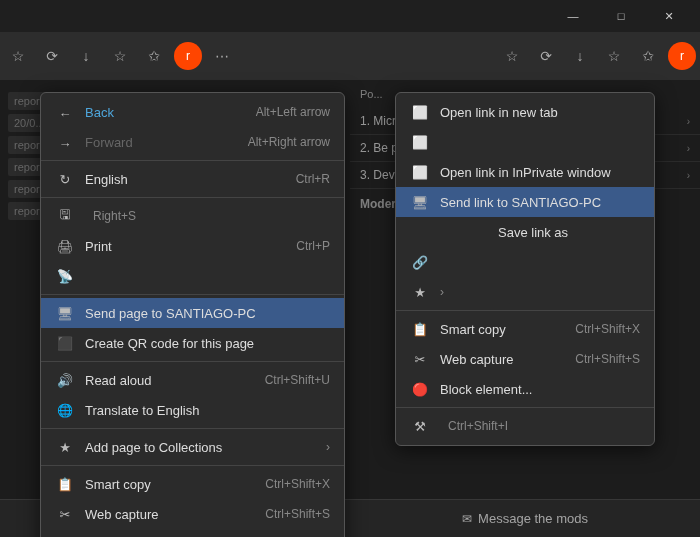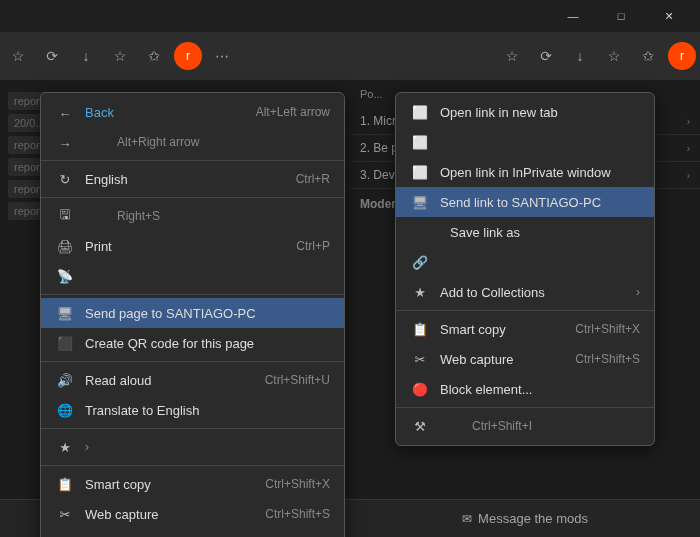--- a/index.html
+++ b/index.html
@@ -206,21 +206,21 @@
       justify-content: center;
       margin-right: 10px;
       color: #bbb;
       font-size: 13px;
       flex-shrink: 0;
     }
     .ctx-label { flex: 1; }
     .ctx-shortcut {
       color: #888;
       font-size: 12px;
-      margin-left: 32px;
+      margin-left: 8px;
     }
     .ctx-arrow {
       color: #888;
       font-size: 12px;
     }
     .ctx-separator {
       height: 1px;
       background: #444;
       margin: 3px 0;
     }
@@ -235,21 +235,21 @@
       left: 395px;
       width: 260px;
       background: #2b2b2b;
       border: 1px solid #555;
       border-radius: 6px;
       padding: 4px 0;
       z-index: 100;
       box-shadow: 0 4px 20px rgba(0,0,0,0.6);
     }
     .ctx-item.send-highlighted { background: #3a5a8a; }
-    .ctx-item.save-link { padding-left: 24px; }
+    .ctx-item.save-link { padding-left: 24px; margin-left: 48px; }
   </style>
 </head>
 <body>
 
 <div class="browser-chrome">
   <div class="title-bar">
     <div class="title-bar-btn">—</div>
     <div class="title-bar-btn">□</div>
     <div class="title-bar-btn close">✕</div>
   </div>
@@ -326,20 +326,21 @@
   </div>
 
   <div class="context-menu-left" id="ctx-left">
       <div class="ctx-item back-item">
         <span class="ctx-icon">←</span>
         <span class="ctx-label">Back</span>
         <span class="ctx-shortcut">Alt+Left arrow</span>
       </div>
       <div class="ctx-item disabled forward-item">
         <span class="ctx-icon">→</span>
+        <span class="ctx-label">Forward</span>
         <span class="ctx-shortcut">Alt+Right arrow</span>
       </div>
       <div class="ctx-separator"></div>
       <div class="ctx-item">
         <span class="ctx-icon">↻</span>
         <span class="ctx-label">English</span>
         <span class="ctx-shortcut">Ctrl+R</span>
       </div>
       <div class="ctx-separator"></div>
       <div class="ctx-item">
@@ -369,20 +370,21 @@
         <span class="ctx-label">Read aloud</span>
         <span class="ctx-shortcut">Ctrl+Shift+U</span>
       </div>
       <div class="ctx-item">
         <span class="ctx-icon">🌐</span>
         <span class="ctx-label">Translate to English</span>
       </div>
       <div class="ctx-separator"></div>
       <div class="ctx-item">
         <span class="ctx-icon">★</span>
+        <span class="ctx-label">Add page to Collections</span>
         <span class="ctx-arrow">›</span>
       </div>
       <div class="ctx-separator"></div>
       <div class="ctx-item">
         <span class="ctx-icon">📋</span>
         <span class="ctx-label">Smart copy</span>
         <span class="ctx-shortcut">Ctrl+Shift+X</span>
       </div>
       <div class="ctx-item">
         <span class="ctx-icon">✂</span>
@@ -413,21 +415,20 @@
       </div>
       <div class="ctx-item save-link">
         <span class="ctx-icon"></span>
         <span class="ctx-label">Save link as</span>
       </div>
       <div class="ctx-item">
         <span class="ctx-icon">🔗</span>
       </div>
       <div class="ctx-item">
         <span class="ctx-icon">★</span>
-        <span class="ctx-label">Add to Collections</span>
         <span class="ctx-arrow">›</span>
       </div>
       <div class="ctx-separator"></div>
       <div class="ctx-item">
         <span class="ctx-icon">📋</span>
         <span class="ctx-label">Smart copy</span>
         <span class="ctx-shortcut">Ctrl+Shift+X</span>
       </div>
       <div class="ctx-item">
         <span class="ctx-icon">✂</span>

